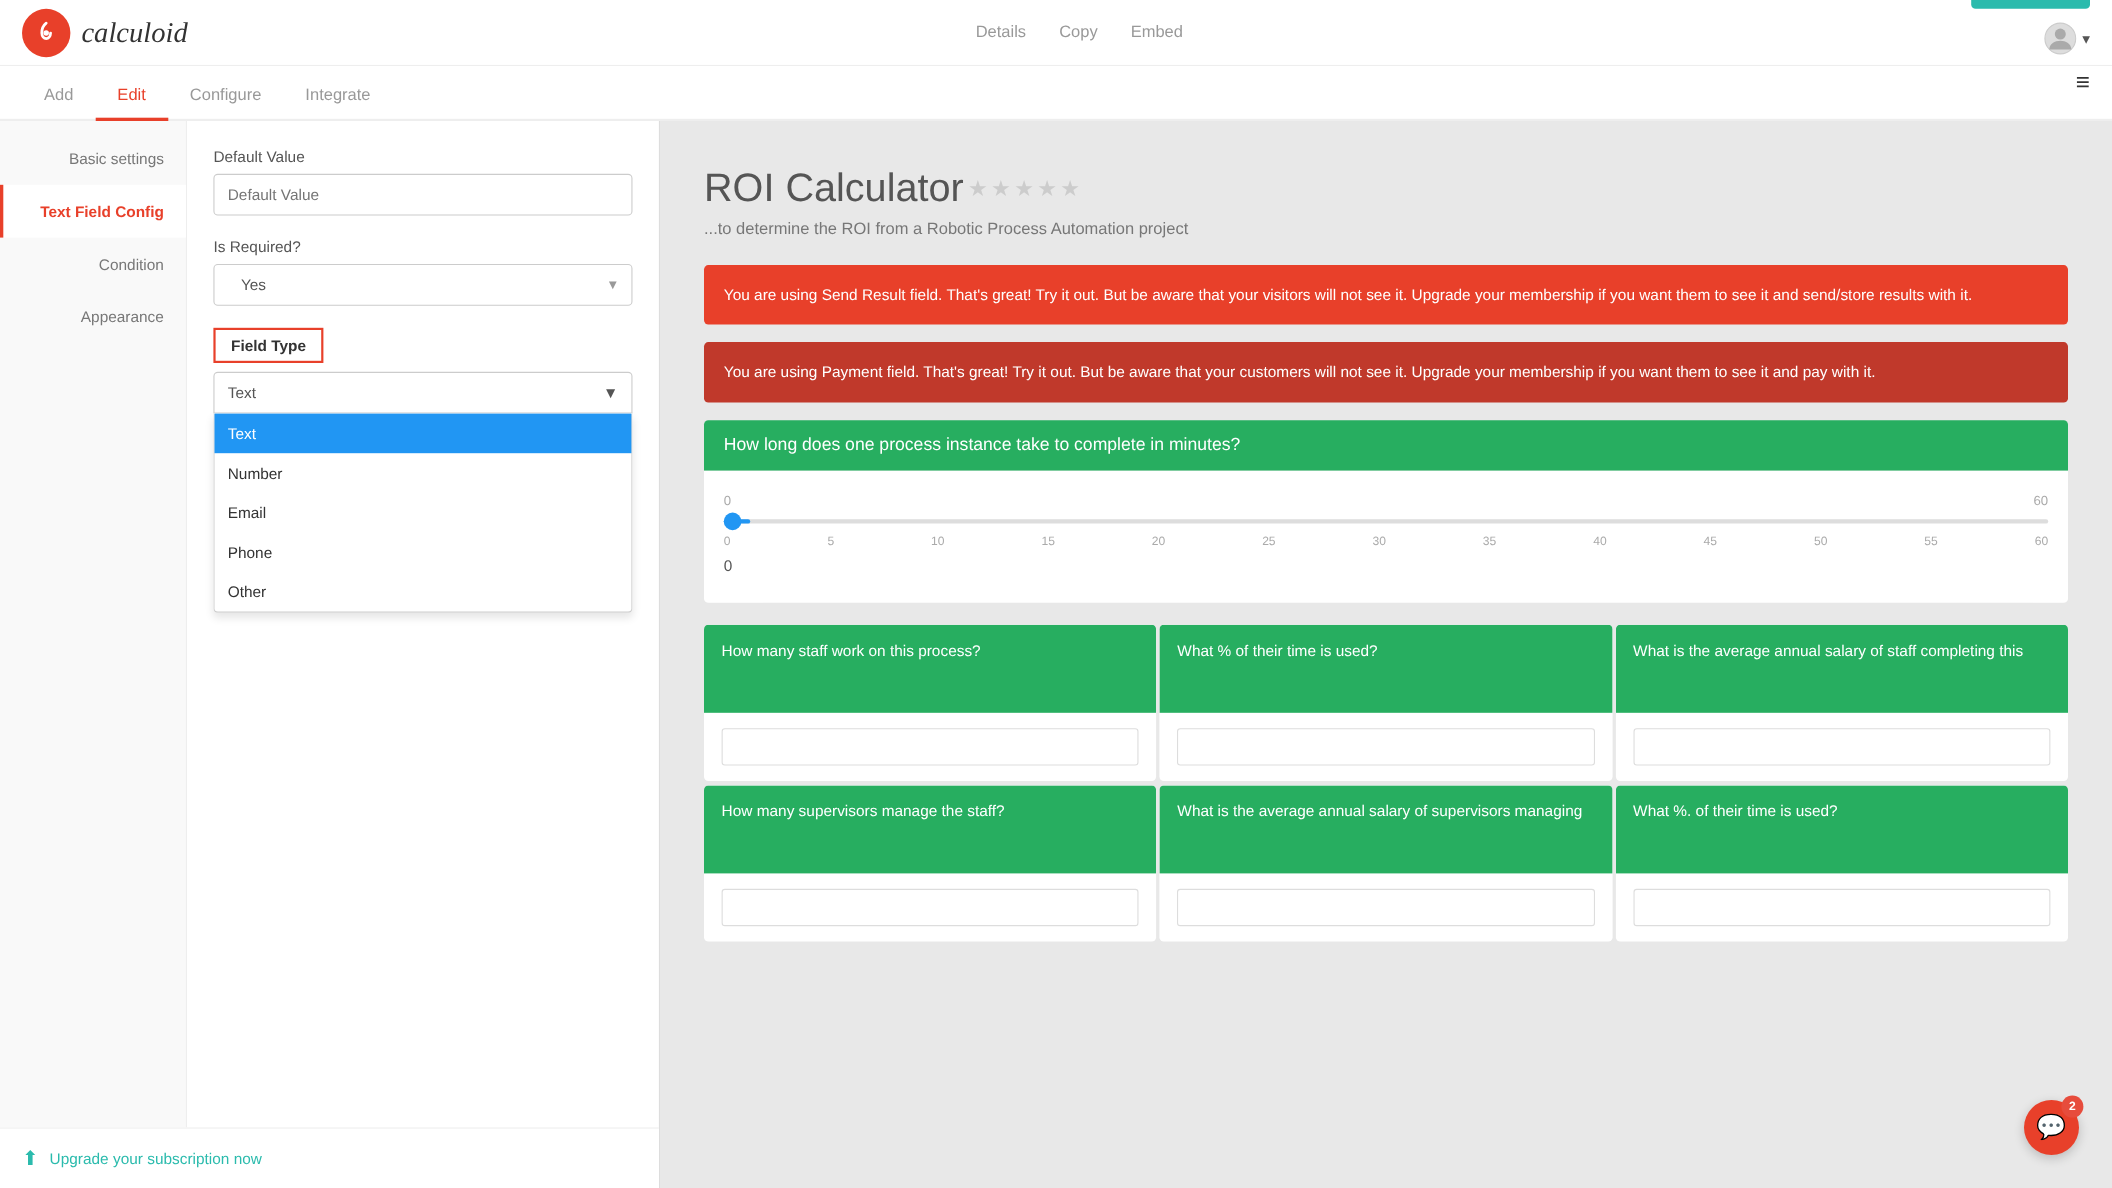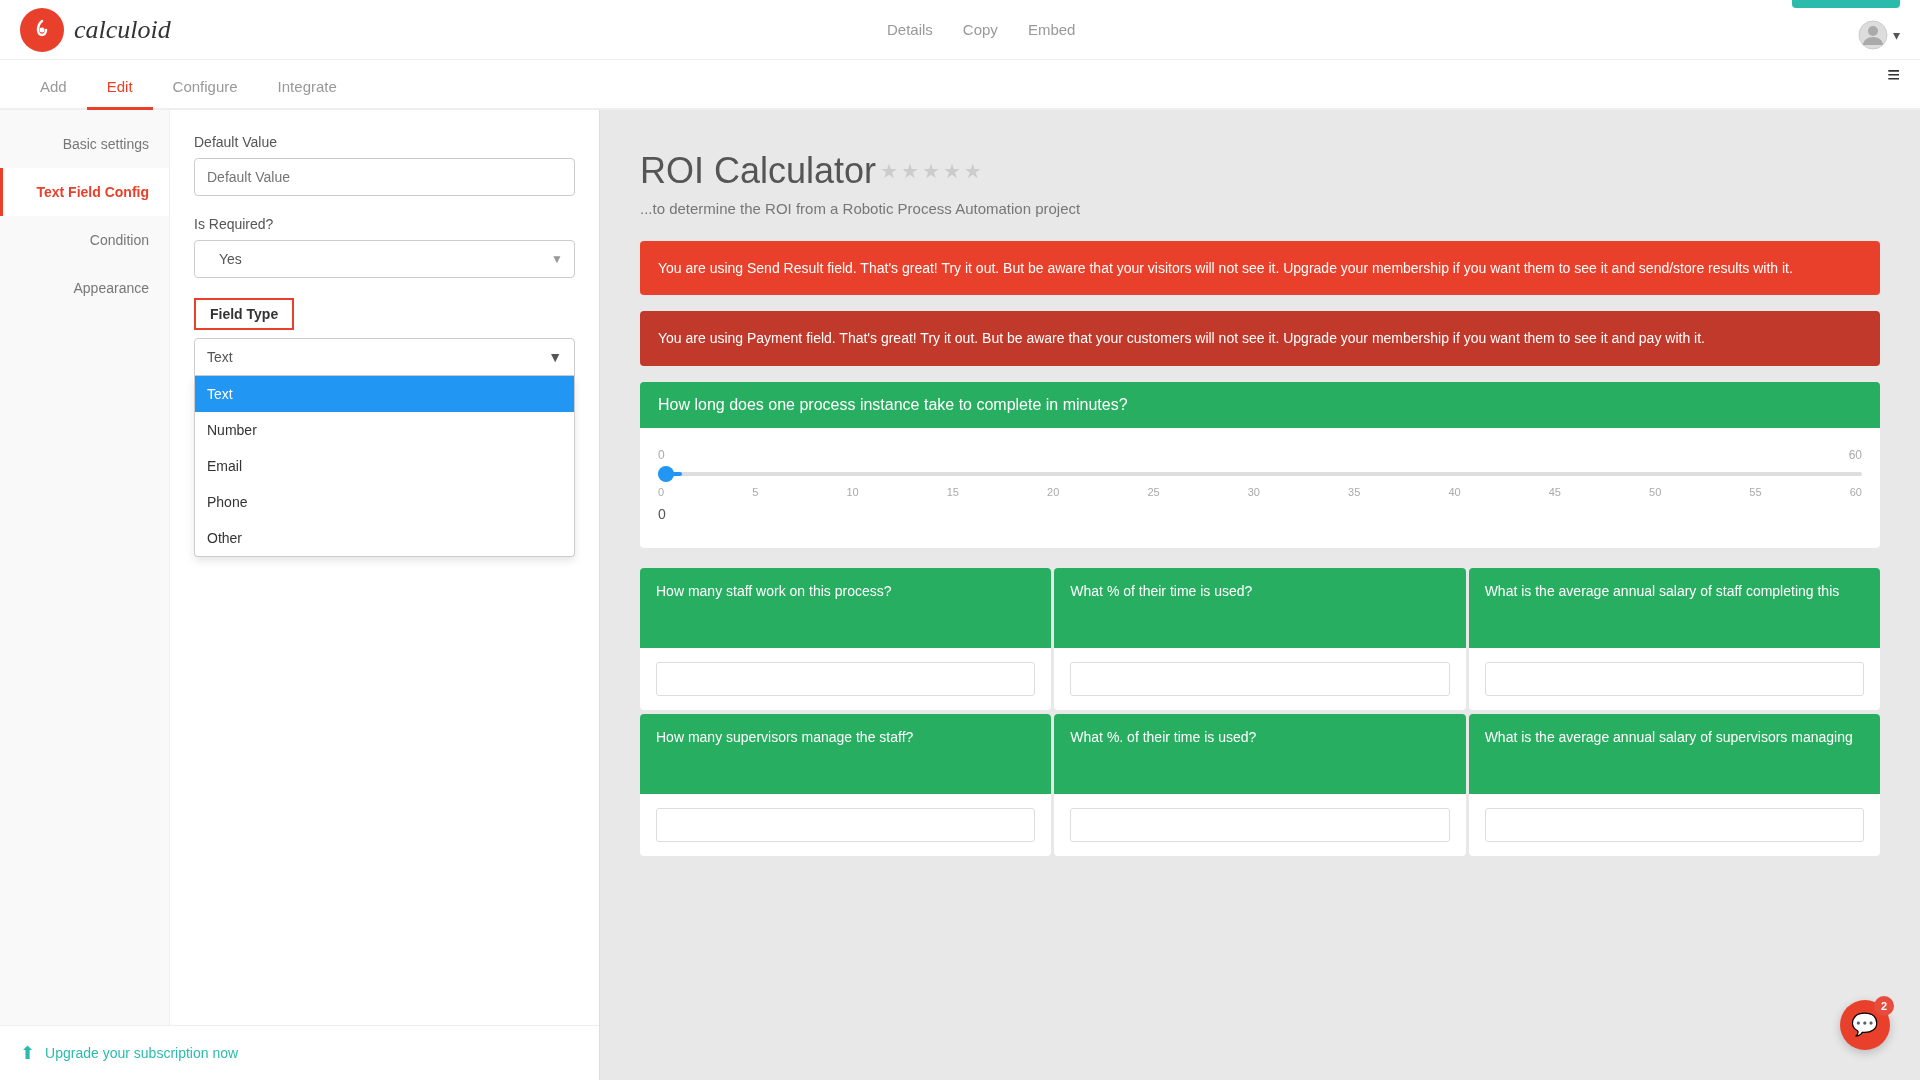--- a/index.html
+++ b/index.html
@@ -328,27 +328,27 @@
     </div>
 
     <div class="three-cols">
       <div class="question-card">
         <div class="question-card-header">How many supervisors manage the staff?</div>
         <div class="question-card-body">
           <input type="text" class="card-input" style="">
         </div>
       </div>
       <div class="question-card">
+        <div class="question-card-header">What is the average annual salary of supervisors managing</div>
+        <div class="question-card-body">
+          <input type="text" class="card-input" style="">
+        </div>
+      </div>
+      <div class="question-card">
         <div class="question-card-header">What %. of their time is used?</div>
-        <div class="question-card-body">
-          <input type="text" class="card-input" style="">
-        </div>
-      </div>
-      <div class="question-card">
-        <div class="question-card-header">What is the average annual salary of supervisors managing</div>
         <div class="question-card-body">
           <input type="text" class="card-input" style="">
         </div>
       </div>
     </div>
 
   </div>
 </div>
 
 <div class="chat-bubble">

